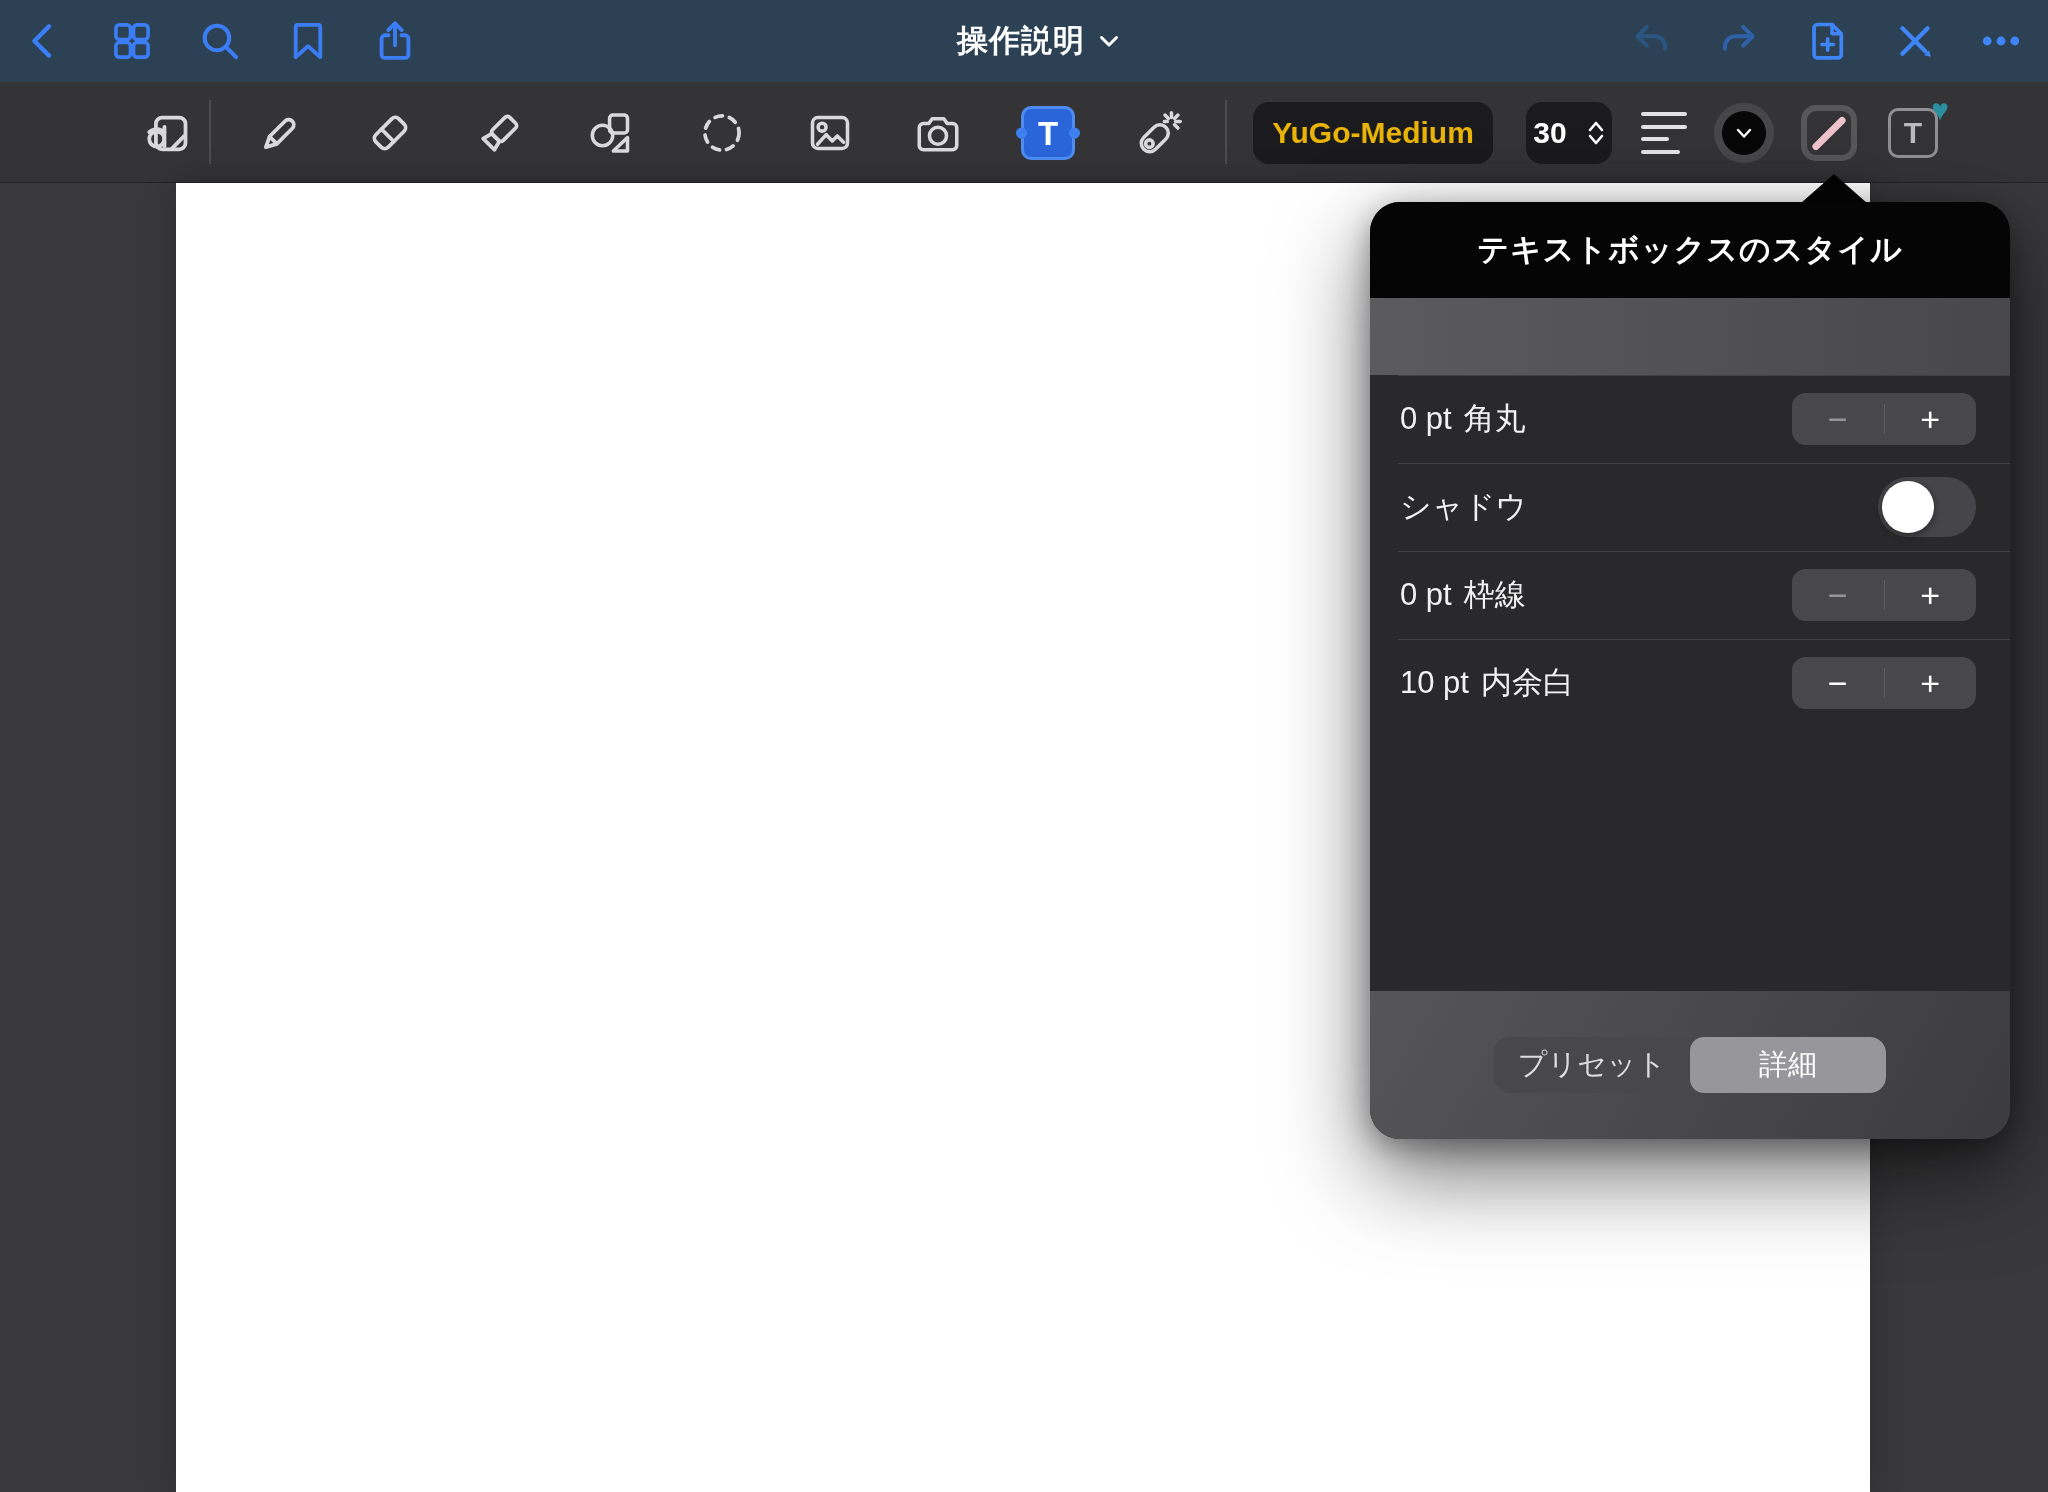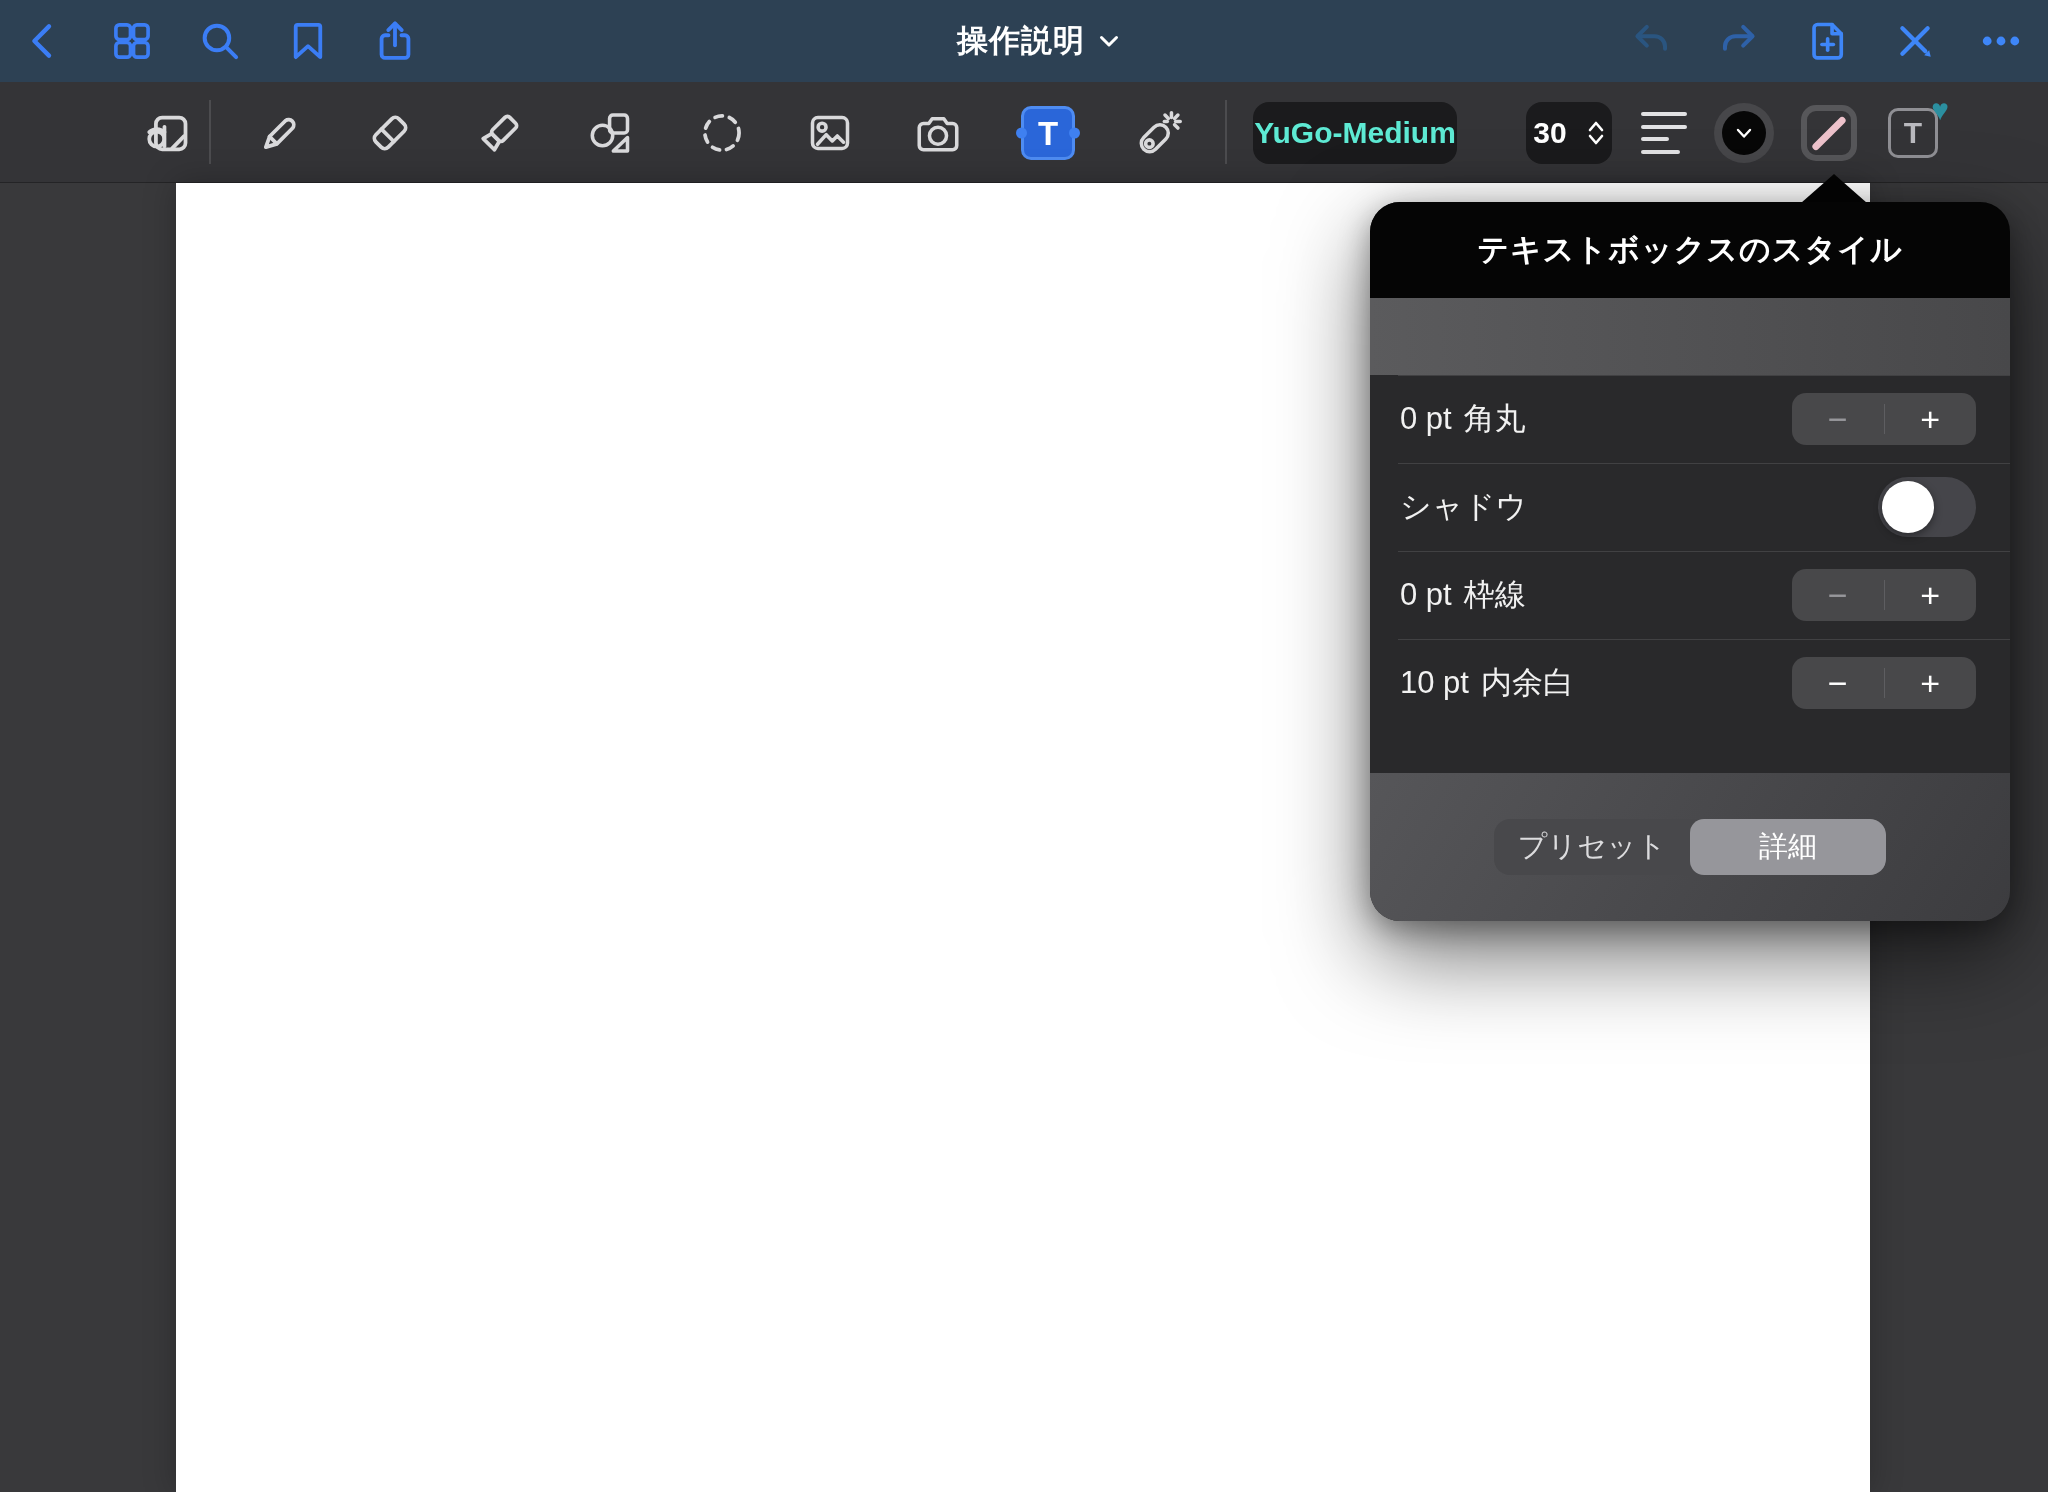--- a/index.html
+++ b/index.html
@@ -16,22 +16,22 @@
   .title-btn .ttl { color:#ffffff; font-size:31px; font-weight:bold; letter-spacing:1px;margin-left:28px; }
 
   
   .toolbar { position:absolute; left:0; top:82px; width:2048px; height:101px; background:#343437;
              border-bottom:1px solid #242426; }
   .tool { position:absolute; top:51px; transform:translate(-50%,-50%); width:56px; height:56px;
           display:flex; align-items:center; justify-content:center; }
   .tool svg { width:50px; height:50px; }
   .tdiv { position:absolute; top:18px; width:2px; height:64px; background:#4c4c4f; }
 
-  .font-btn { position:absolute; left:1253px; top:20px; width:204px; height:62px; background:#1b1b1d;
-              border-radius:16px; color:#5eead4; font-size:30px; font-weight:bold;
+  .font-btn { position:absolute; left:1253px; top:20px; width:240px; height:62px; background:#1b1b1d;
+              border-radius:16px; color:#eab308; font-size:30px; font-weight:bold;
               display:flex; align-items:center; justify-content:center; }
   .size-btn { position:absolute; left:1526px; top:20px; width:86px; height:62px; background:#1b1b1d;
               border-radius:16px; color:#fff; font-size:30px; font-weight:bold;
               display:flex; align-items:center; justify-content:center; gap:20px; }
 
   .align-icon { position:absolute; left:1664px; top:51px; transform:translate(-50%,-50%);
                 width:46px; height:42px; display:flex; flex-direction:column; justify-content:space-between; }
   .align-icon i { display:block; height:4px; border-radius:2px; background:#e2e2e4; }
 
   .color-circle { position:absolute; left:1744px; top:51px; transform:translate(-50%,-50%);
@@ -58,21 +58,21 @@
   .text-tool .hdl { position:absolute; top:50%; width:11px; height:11px; border-radius:50%;
                     background:#3f80f0; transform:translateY(-50%); }
   .text-tool .hdl.l { left:-8px; } .text-tool .hdl.r { right:-8px; }
 
   
   .stage { position:absolute; left:0; top:183px; width:2048px; height:1309px; background:#39393b; }
   .page { position:absolute; left:176px; top:0; width:1694px; height:1309px; background:#ffffff;
           box-shadow:0 0 30px rgba(0,0,0,0.25); }
 
   
-  .popover { position:absolute; left:1370px; top:202px; width:640px; height:719px; }
+  .popover { position:absolute; left:1370px; top:202px; width:640px; height:937px; }
   .pop-arrow { position:absolute; top:-28px; left:431px; width:0; height:0;
                border-left:33px solid transparent; border-right:33px solid transparent;
                border-bottom:29px solid #050505; }
   .pop-body { position:absolute; inset:0; border-radius:30px; overflow:hidden; background:#29292b;
               box-shadow:0 35px 90px rgba(0,0,0,0.55), 0 8px 30px rgba(0,0,0,0.35); }
   .pop-header { height:96px; background:#050505; display:flex; align-items:center; justify-content:center; }
   .pop-header .pt { color:#ffffff; font-size:31px; font-weight:bold; letter-spacing:1px; }
   .pop-preview { height:77px; background:linear-gradient(90deg,#5b5b5d 0%,#48484a 100%); }
 
   .pop-row { position:relative; height:88px; display:flex; align-items:center;

